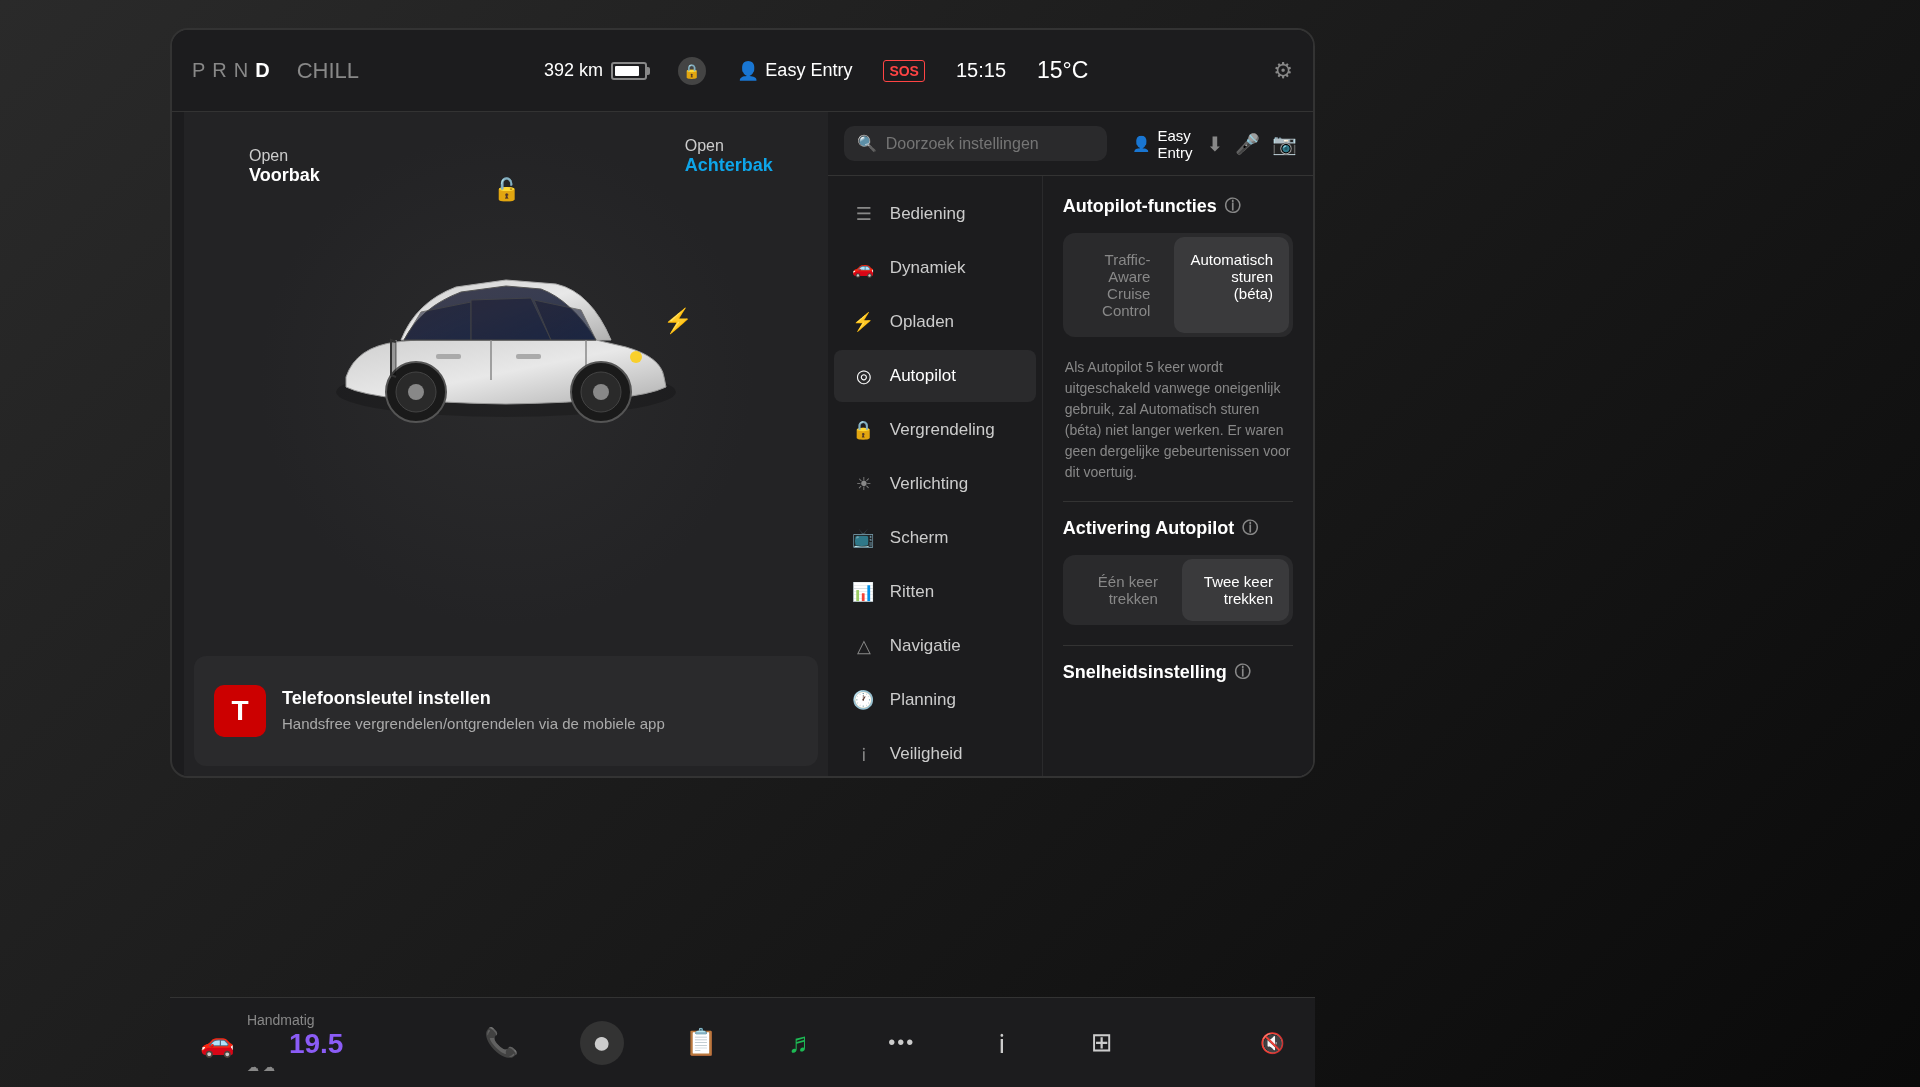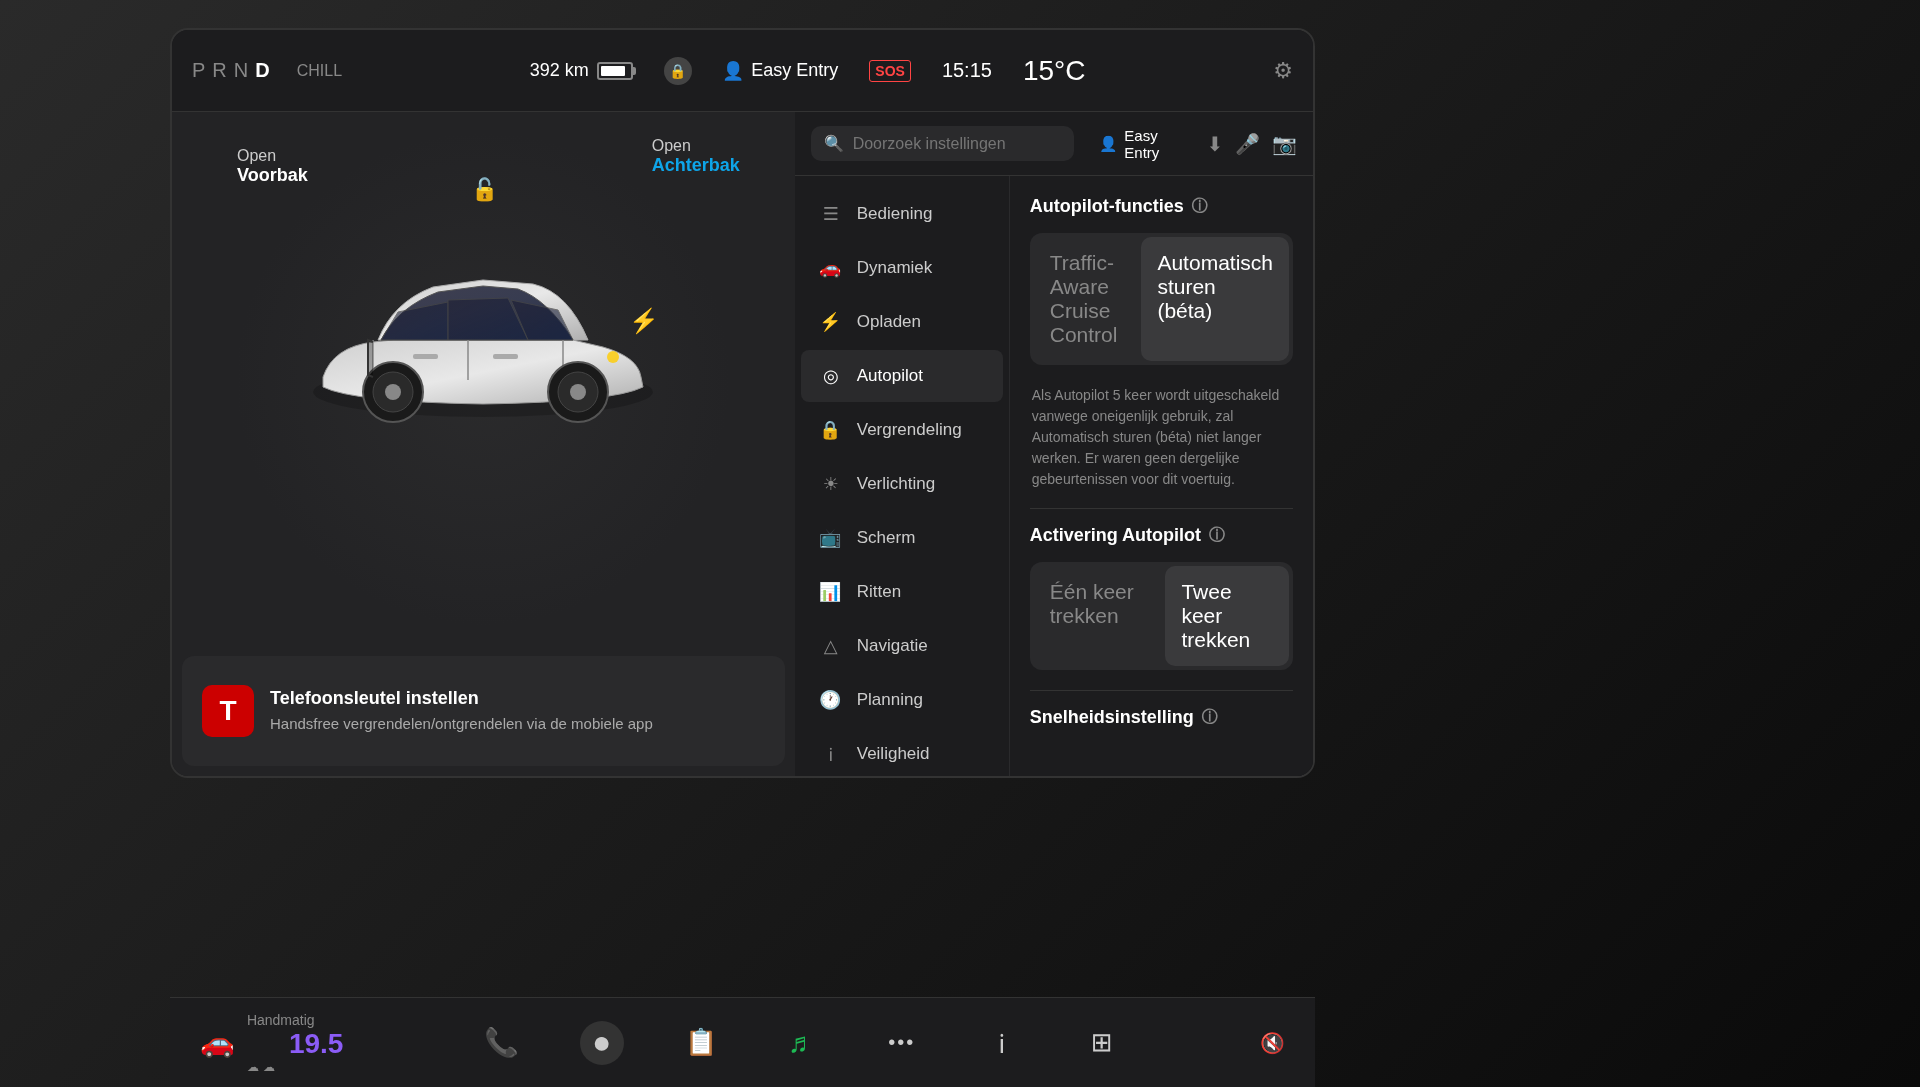--- a/index.html
+++ b/index.html
@@ -57,21 +57,21 @@
       letter-spacing: 1px;
     }
 
     .prnd-active {
       color: #fff;
       font-weight: 700;
     }
 
     .chill-badge {
       color: #888;
-      font-size: 16px;
+      font-size: 22px;
       margin-left: 10px;
     }
 
     .status-center {
       flex: 1;
       display: flex;
       align-items: center;
       justify-content: center;
       gap: 31px;
     }
@@ -145,21 +145,21 @@
     }
 
     .time-display {
       color: #fff;
       font-size: 20px;
       font-weight: 500;
     }
 
     .temp-display {
       color: #fff;
-      font-size: 28px;
+      font-size: 23px;
     }
 
     .status-right {
       display: flex;
       align-items: center;
       gap: 10px;
     }
 
     
     .main-content {
@@ -168,20 +168,21 @@
     }
 
     
     .car-panel {
       width: 660px;
       background: #232325;
       position: relative;
       display: flex;
       flex-direction: column;
       overflow: hidden;
+      margin-left: 12px;
     }
 
     .car-visual-area {
       flex: 1;
       position: relative;
       display: flex;
       align-items: center;
       justify-content: center;
     }
 
@@ -371,23 +372,23 @@
       display: flex;
       background: #2a2a2c;
       border-radius: 12px;
       overflow: hidden;
       margin-bottom: 20px;
     }
 
     .option-btn {
       flex: 1;
       padding: 14px 16px;
-      text-align: left;
-      color: #888;
-      font-size: 21px;
+      text-align: right;
+      color: #888;
+      font-size: 15px;
       cursor: pointer;
       border-radius: 10px;
       margin: 4px;
     }
 
     .option-btn.active {
       background: #3a3a3c;
       color: #fff;
       font-weight: 500;
     }

